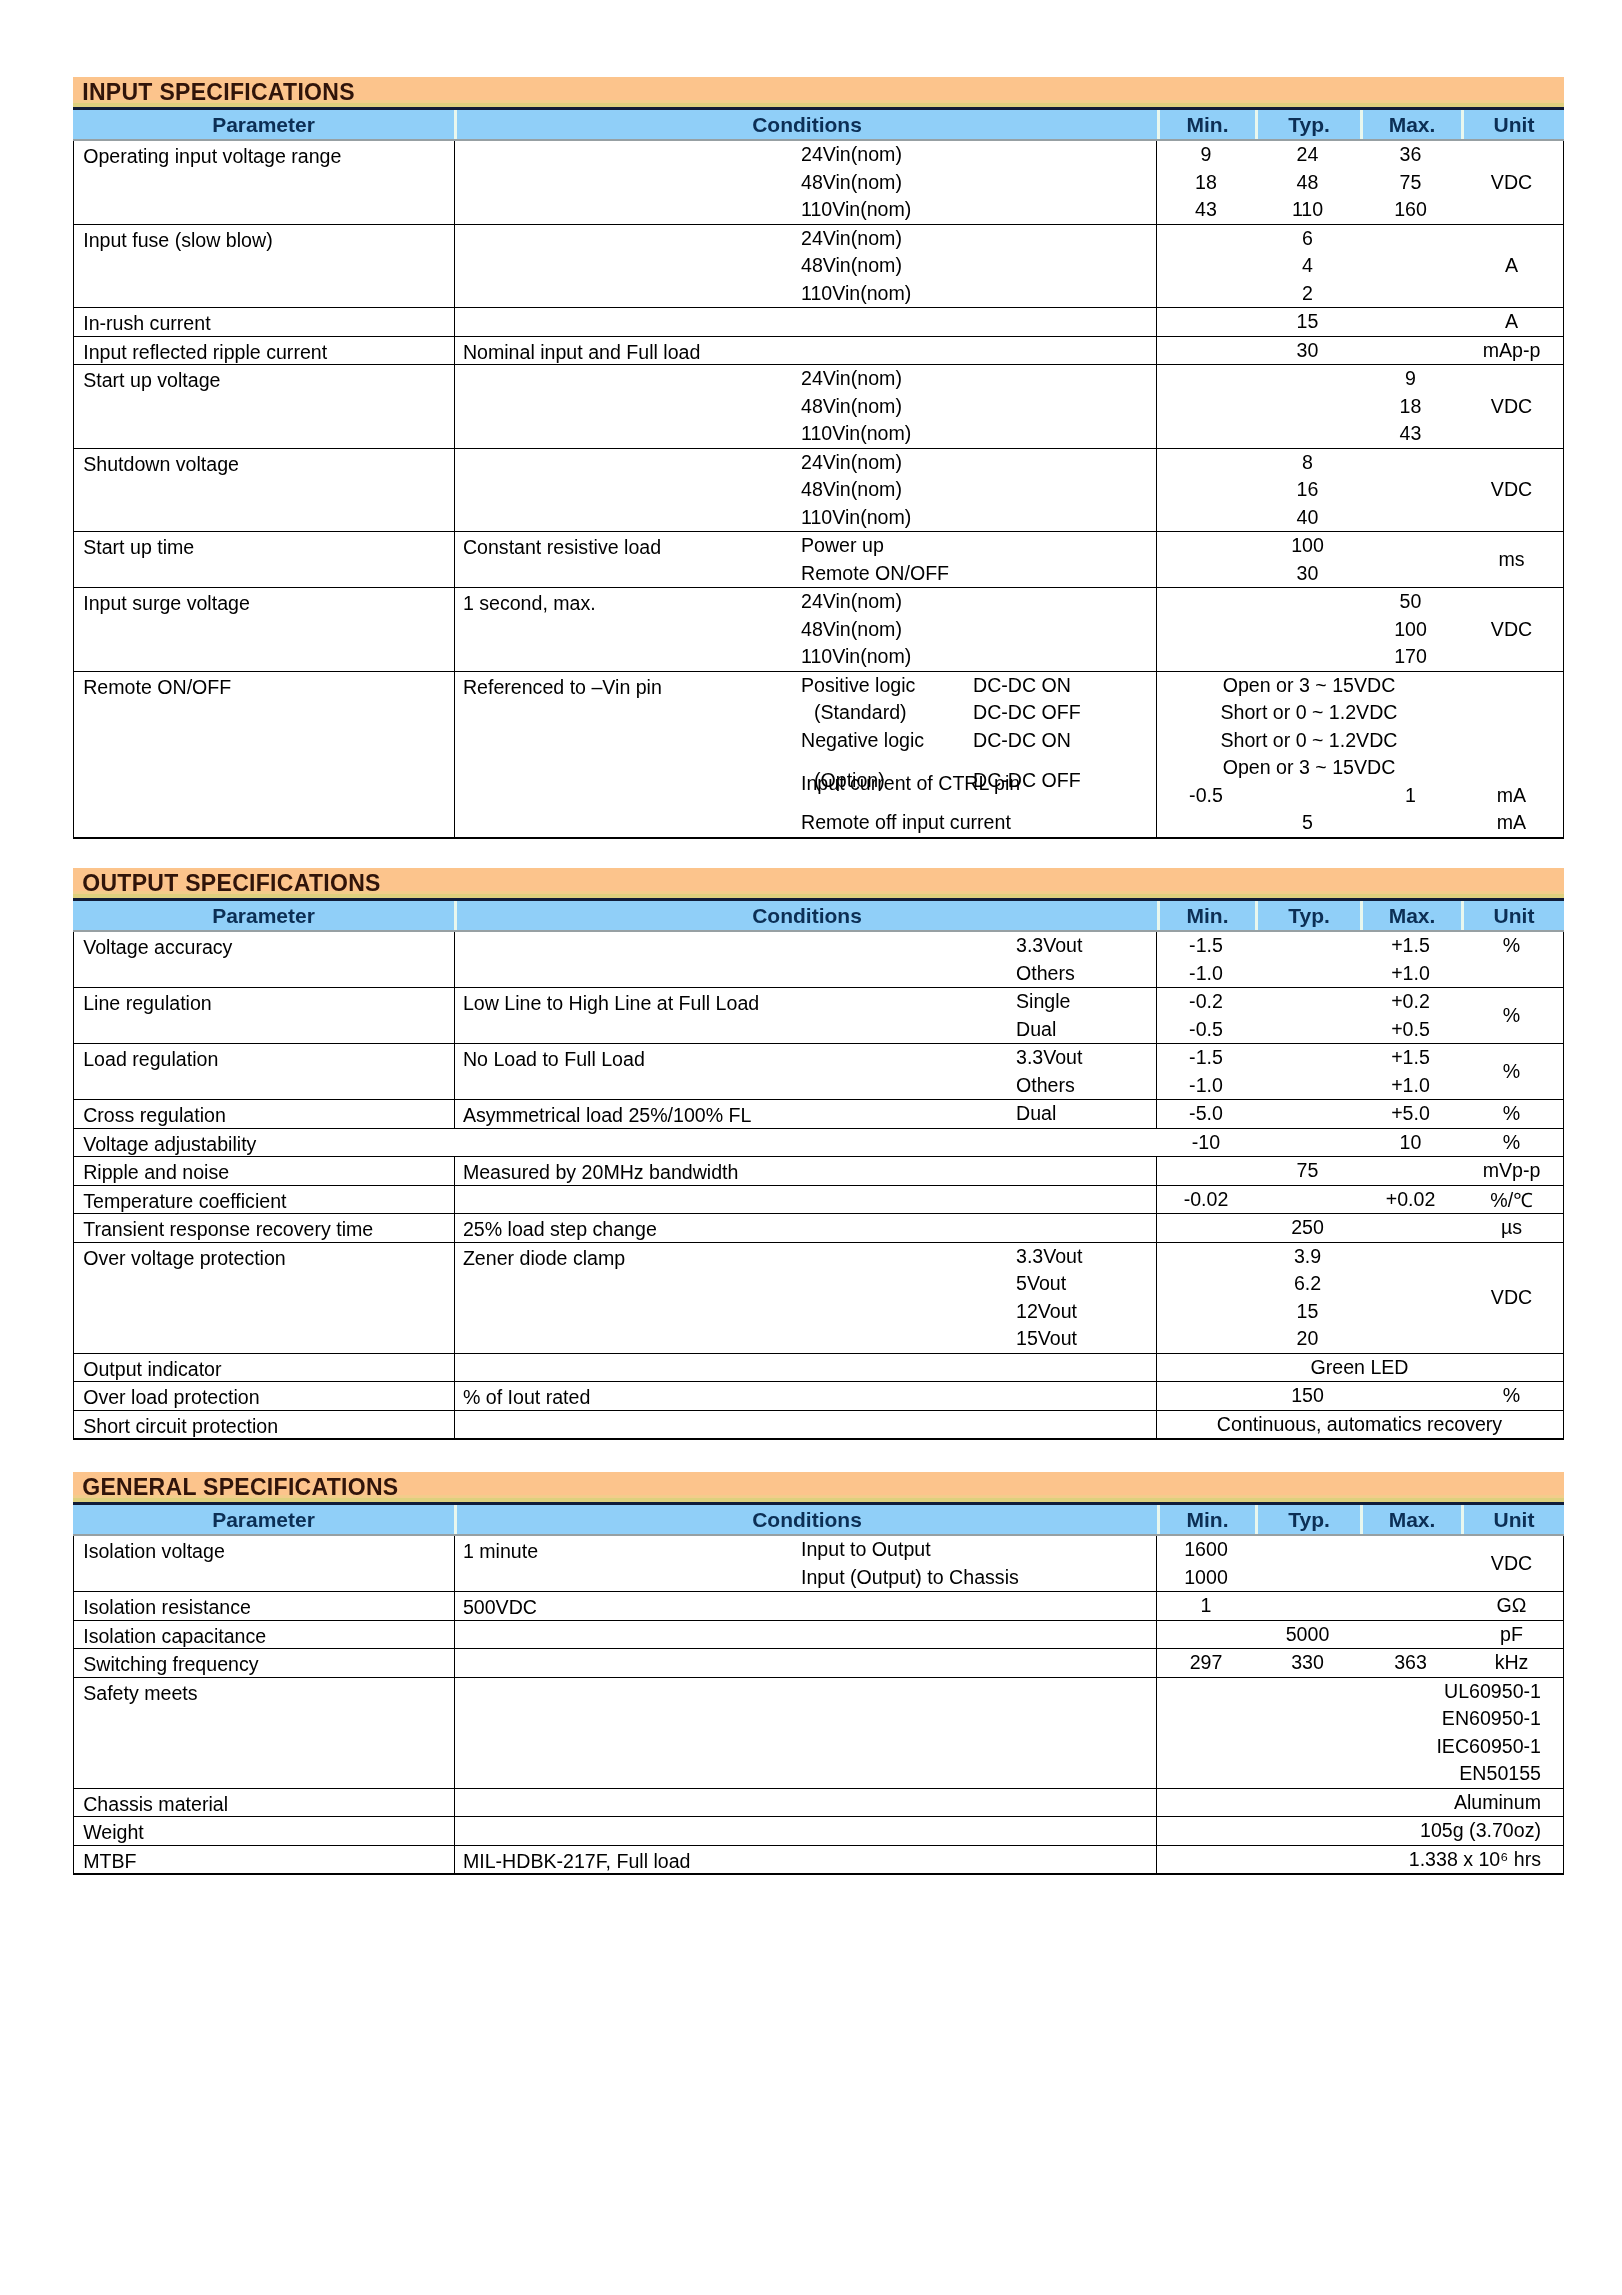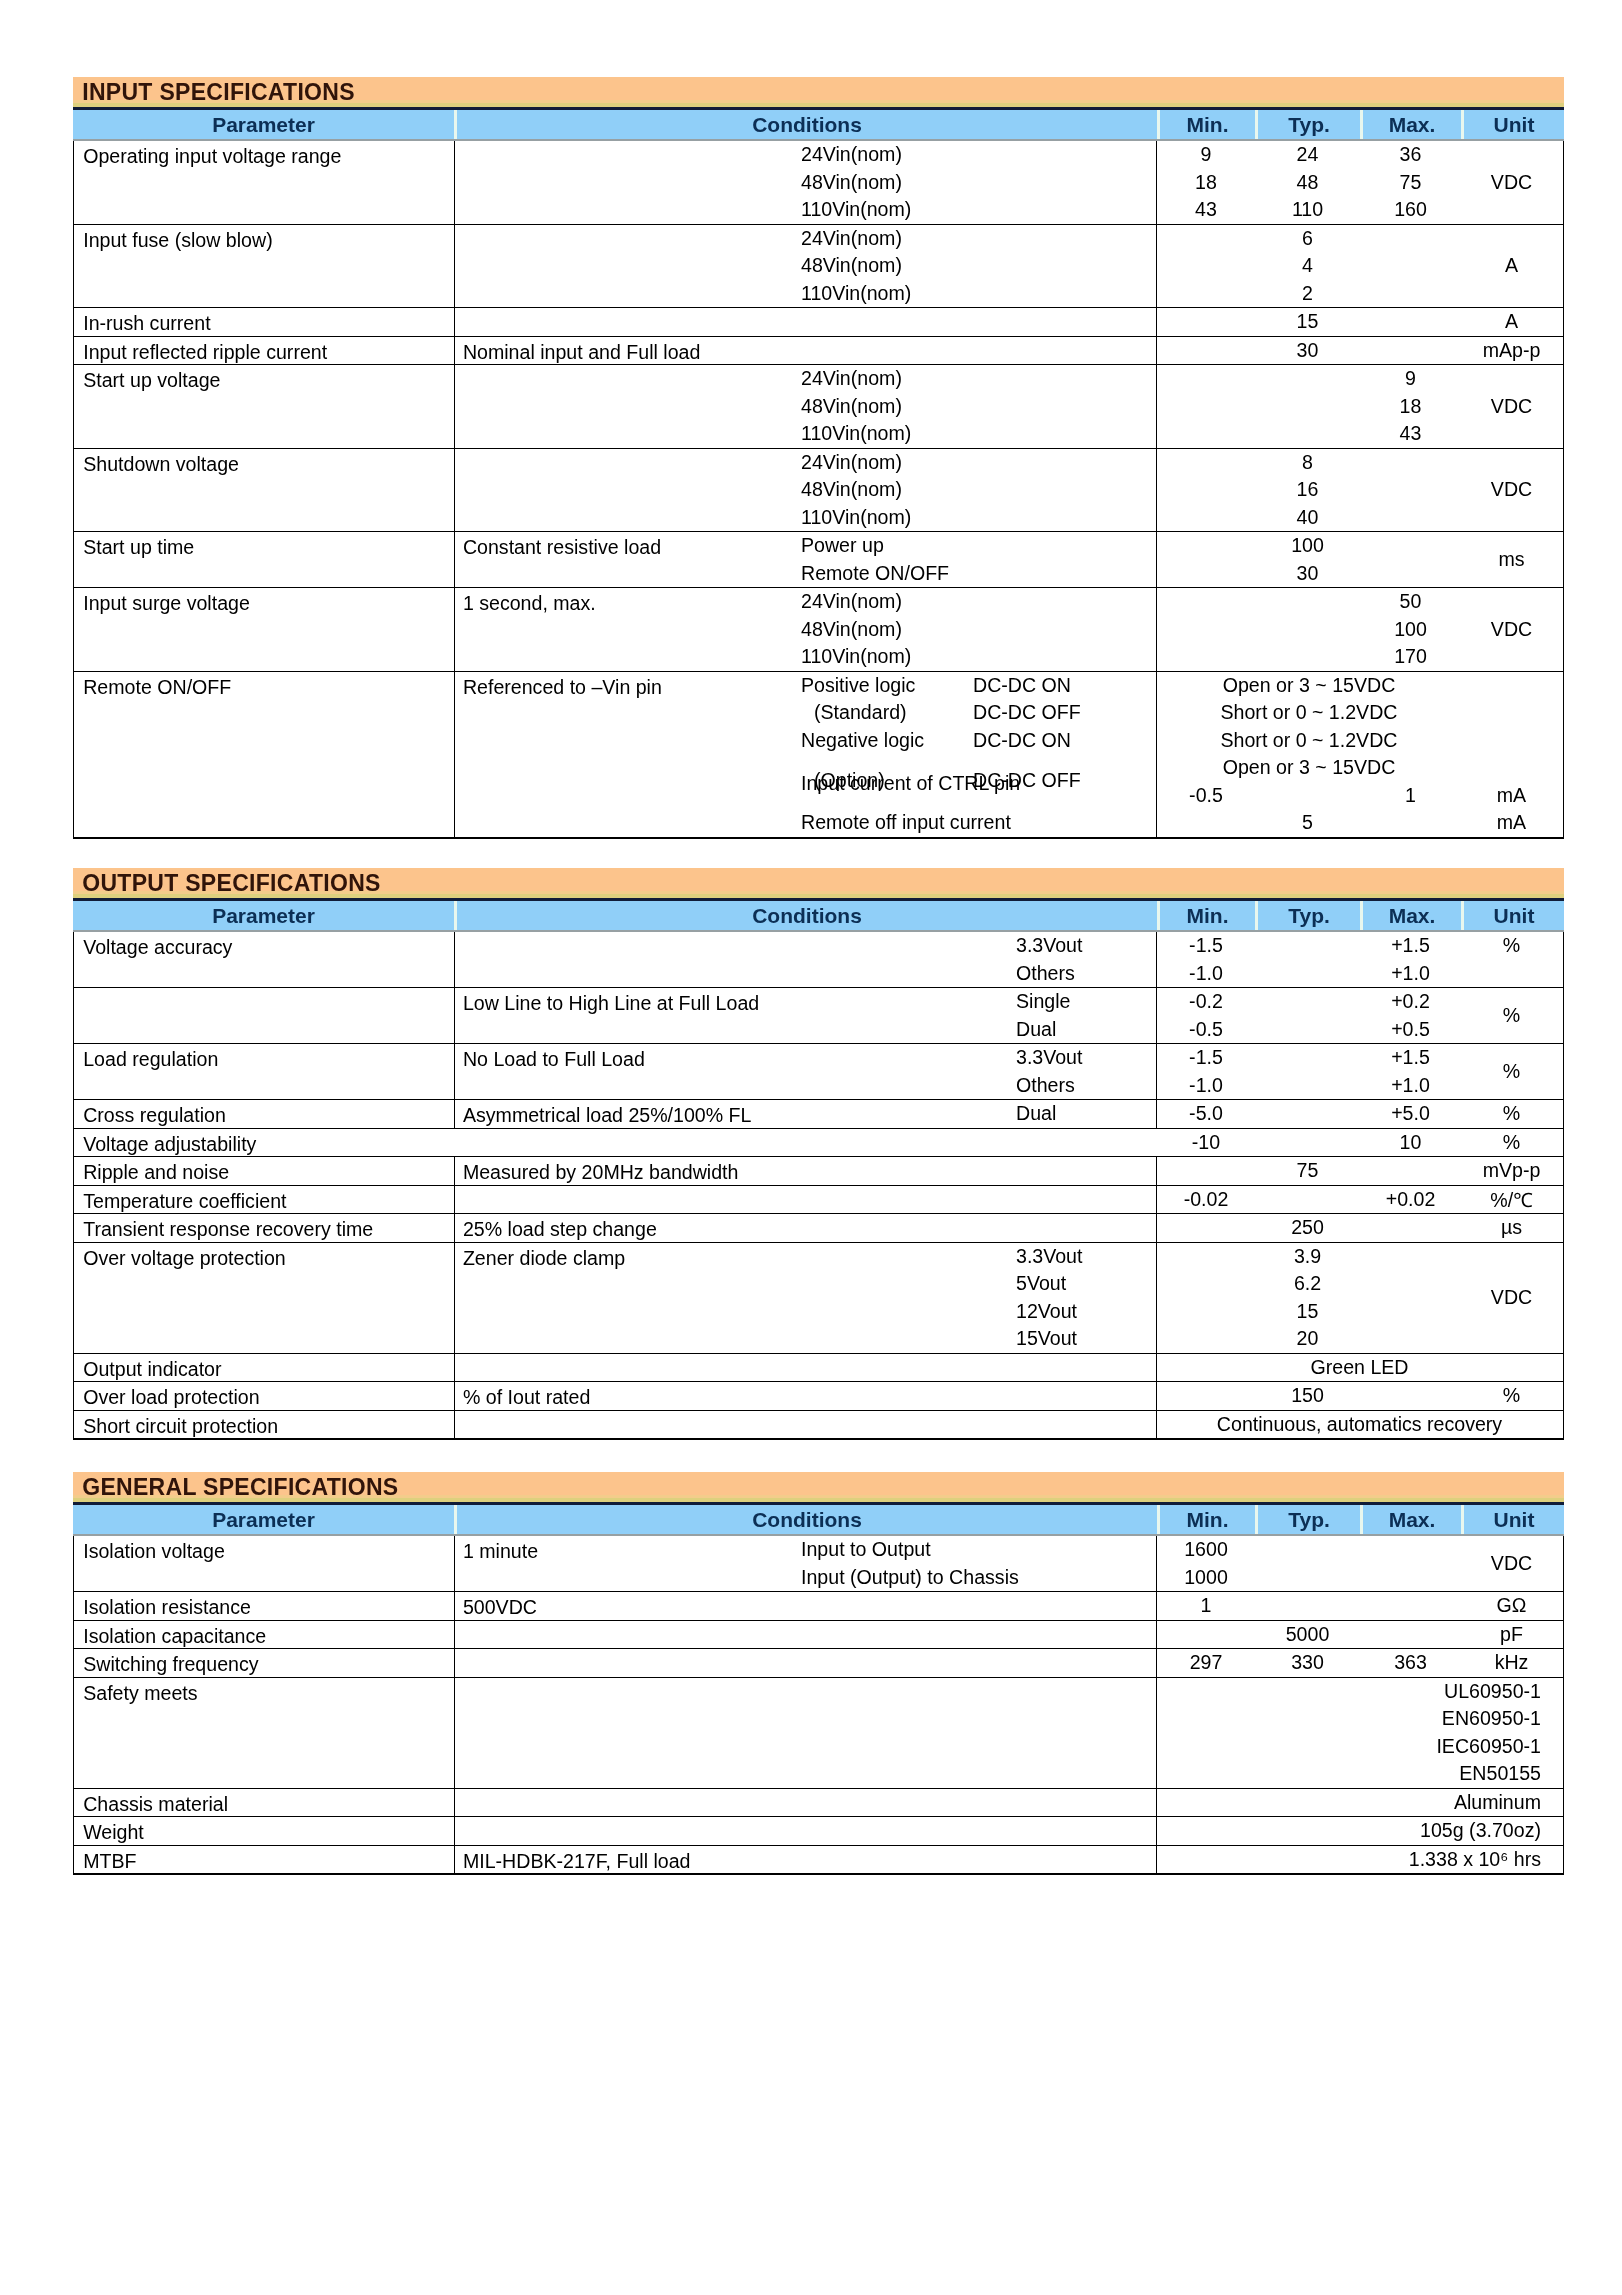--- a/index.html
+++ b/index.html
@@ -278,20 +278,21 @@
               <span class="s1">Others</span>
             </div>
           </div>
           <div class="vcell" style="grid-area: 1 / 3;">-1.5</div>
           <div class="vcell" style="grid-area: 1 / 5;">+1.5</div>
           <div class="vcell" style="grid-area: 2 / 3;">-1.0</div>
           <div class="vcell" style="grid-area: 2 / 5;">+1.0</div>
           <div class="gunit" style="grid-row: 1;">%</div>
         </div>
         <div class="group" style="grid-template-rows: repeat(2, 27.5px);">
+          <div class="param">Line regulation</div>
           <div class="cond">
             <div class="cond-main">Low Line to High Line at Full Load</div>
             <div class="subline posb" style="top: 0px;">
               <span class="s1">Single</span>
             </div>
             <div class="subline posb" style="top: 27.5px;">
               <span class="s1">Dual</span>
             </div>
           </div>
           <div class="vcell" style="grid-area: 1 / 3;">-0.2</div>

